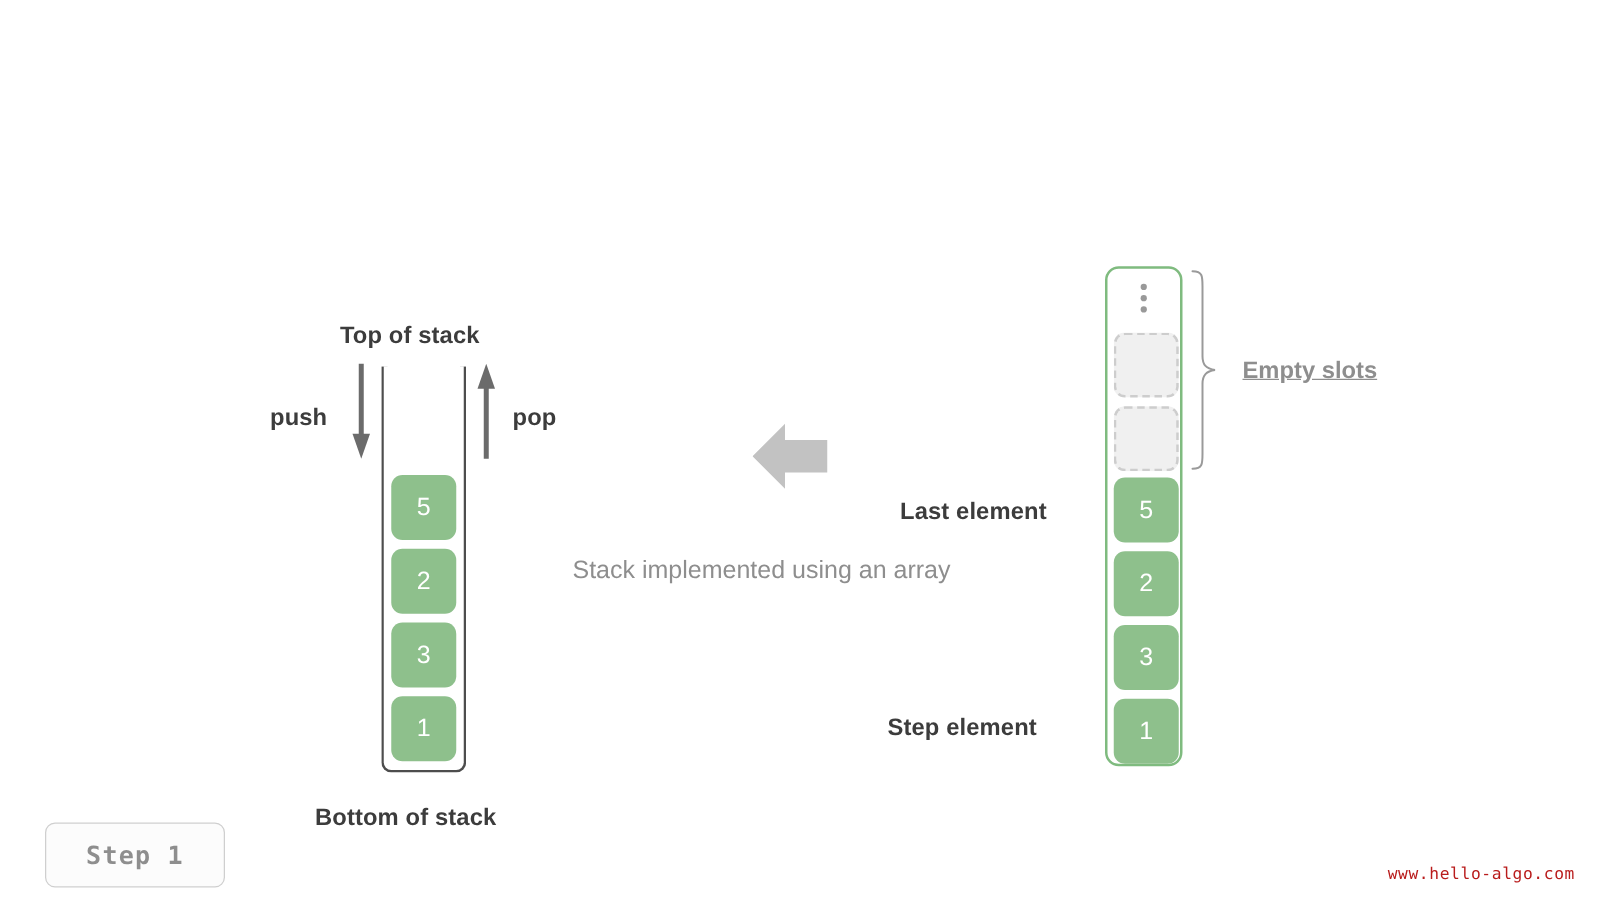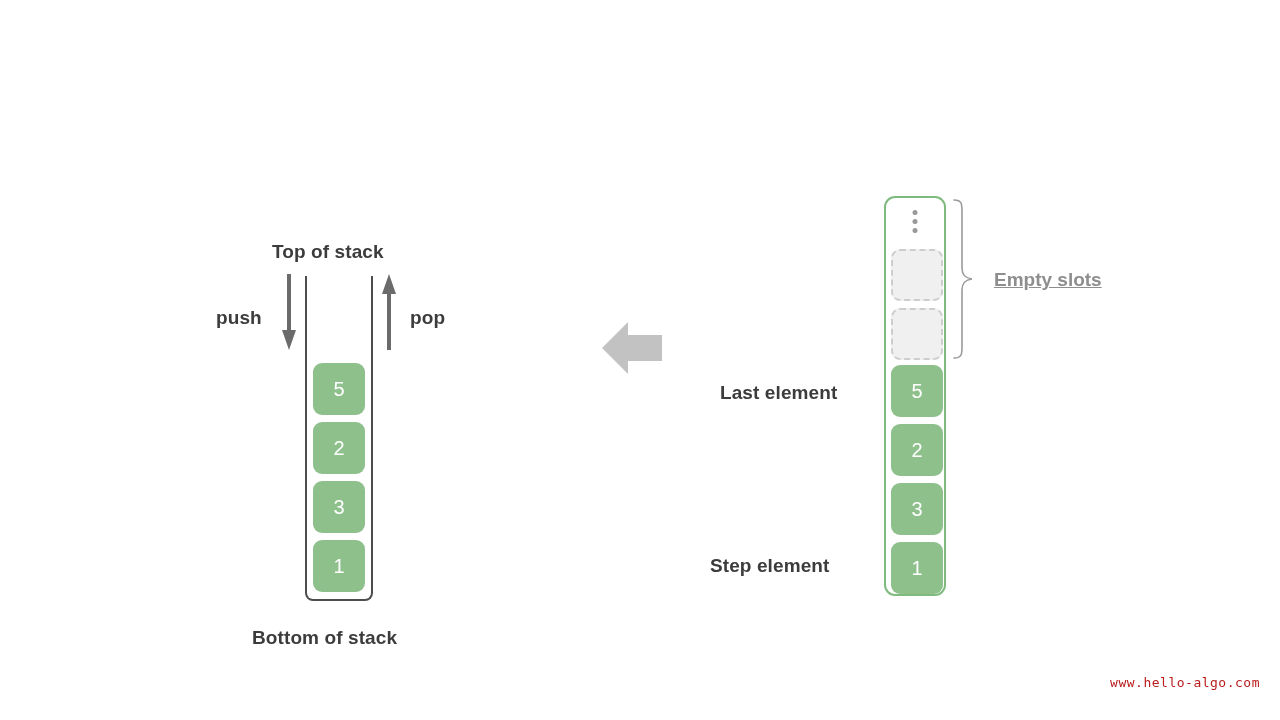--- a/index.html
+++ b/index.html
@@ -10,20 +10,21 @@
     width: 1280px;
     height: 720px;
     background: #ffffff;
     font-family: "Liberation Sans", sans-serif;
     overflow: hidden;
   }
   #canvas {
     position: relative;
     width: 1280px;
     height: 648px;
+    margin-top: 17px;
   }
 
   
   .lbl-bold {
     position: absolute;
     font-weight: bold;
     font-size: 19px;
     color: #3c3c3c;
     white-space: nowrap;
     letter-spacing: 0.1px;
@@ -193,20 +194,21 @@
       <div class="cell" style="top:264px;">1</div>
     </div>
   </div>
 
   <div class="lbl-bold" style="left:252px; top:627px;">Bottom of stack</div>
 
   <svg id="center-arrow" width="60" height="56" viewBox="0 0 60 56">
     <polygon points="0,28 26,2 26,15 60,15 60,41 26,41 26,54" fill="#c2c2c2"></polygon>
   </svg>
 
+  <div class="lbl-gray" style="left:458px; top:428px;">Stack implemented using an array</div>
 
   <div id="right-array-container">
 
     <div id="ellipsis-dots">
       <i></i>
         <i></i>
         <i></i>
     </div>
 
     <div class="slot-empty" style="top:51px;"></div>
@@ -224,16 +226,17 @@
     <path d="M2,2 C10,2 10,6 10,14 L10,70 C10,77 13,80 20,81 C13,82 10,85 10,92
              L10,148 C10,156 10,160 2,160" fill="none" stroke="#9a9a9a" stroke-width="1.6" stroke-linecap="round"></path>
   </svg>
 
   <div class="lbl-gray-bold" style="left:994px; top:269px;">Empty slots</div>
 
   <div class="lbl-bold" style="left:720px; top:382px;text-align:right;">Last element</div>
 
   <div class="lbl-bold" style="left:710px; top:555px;">Step element</div>
 
+  <div id="step-badge">Step 1</div>
 
   <div id="watermark">www.hello-algo.com</div>
 
 </div>
 
 </body></html>

